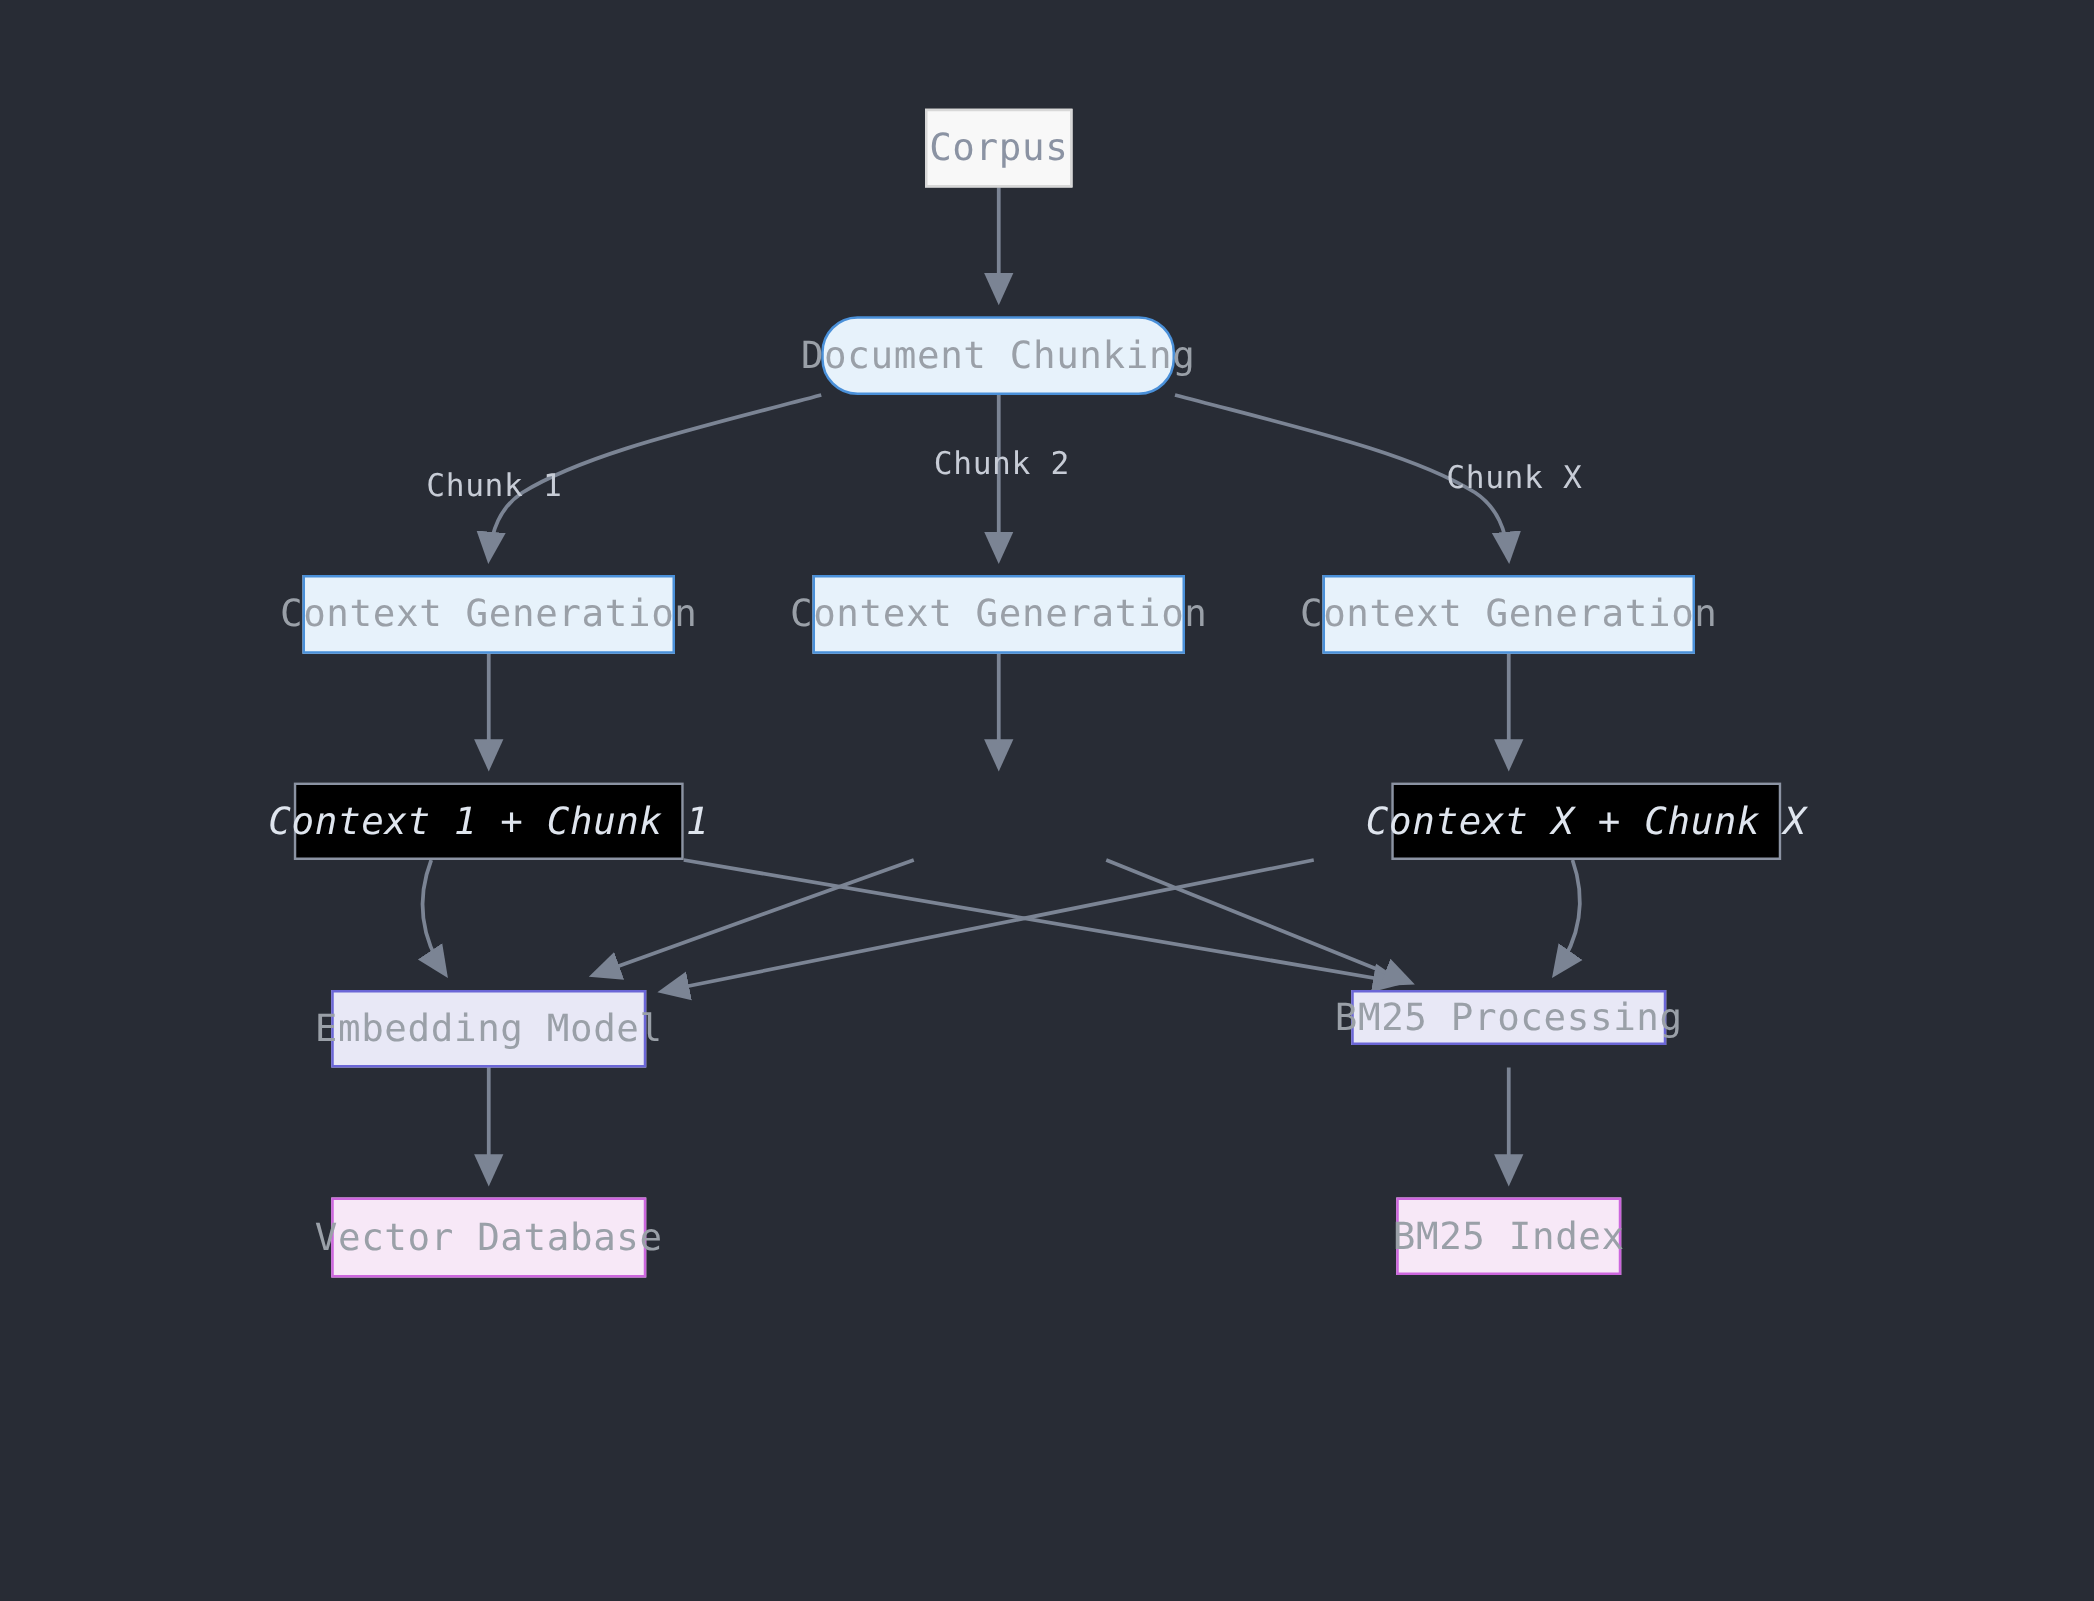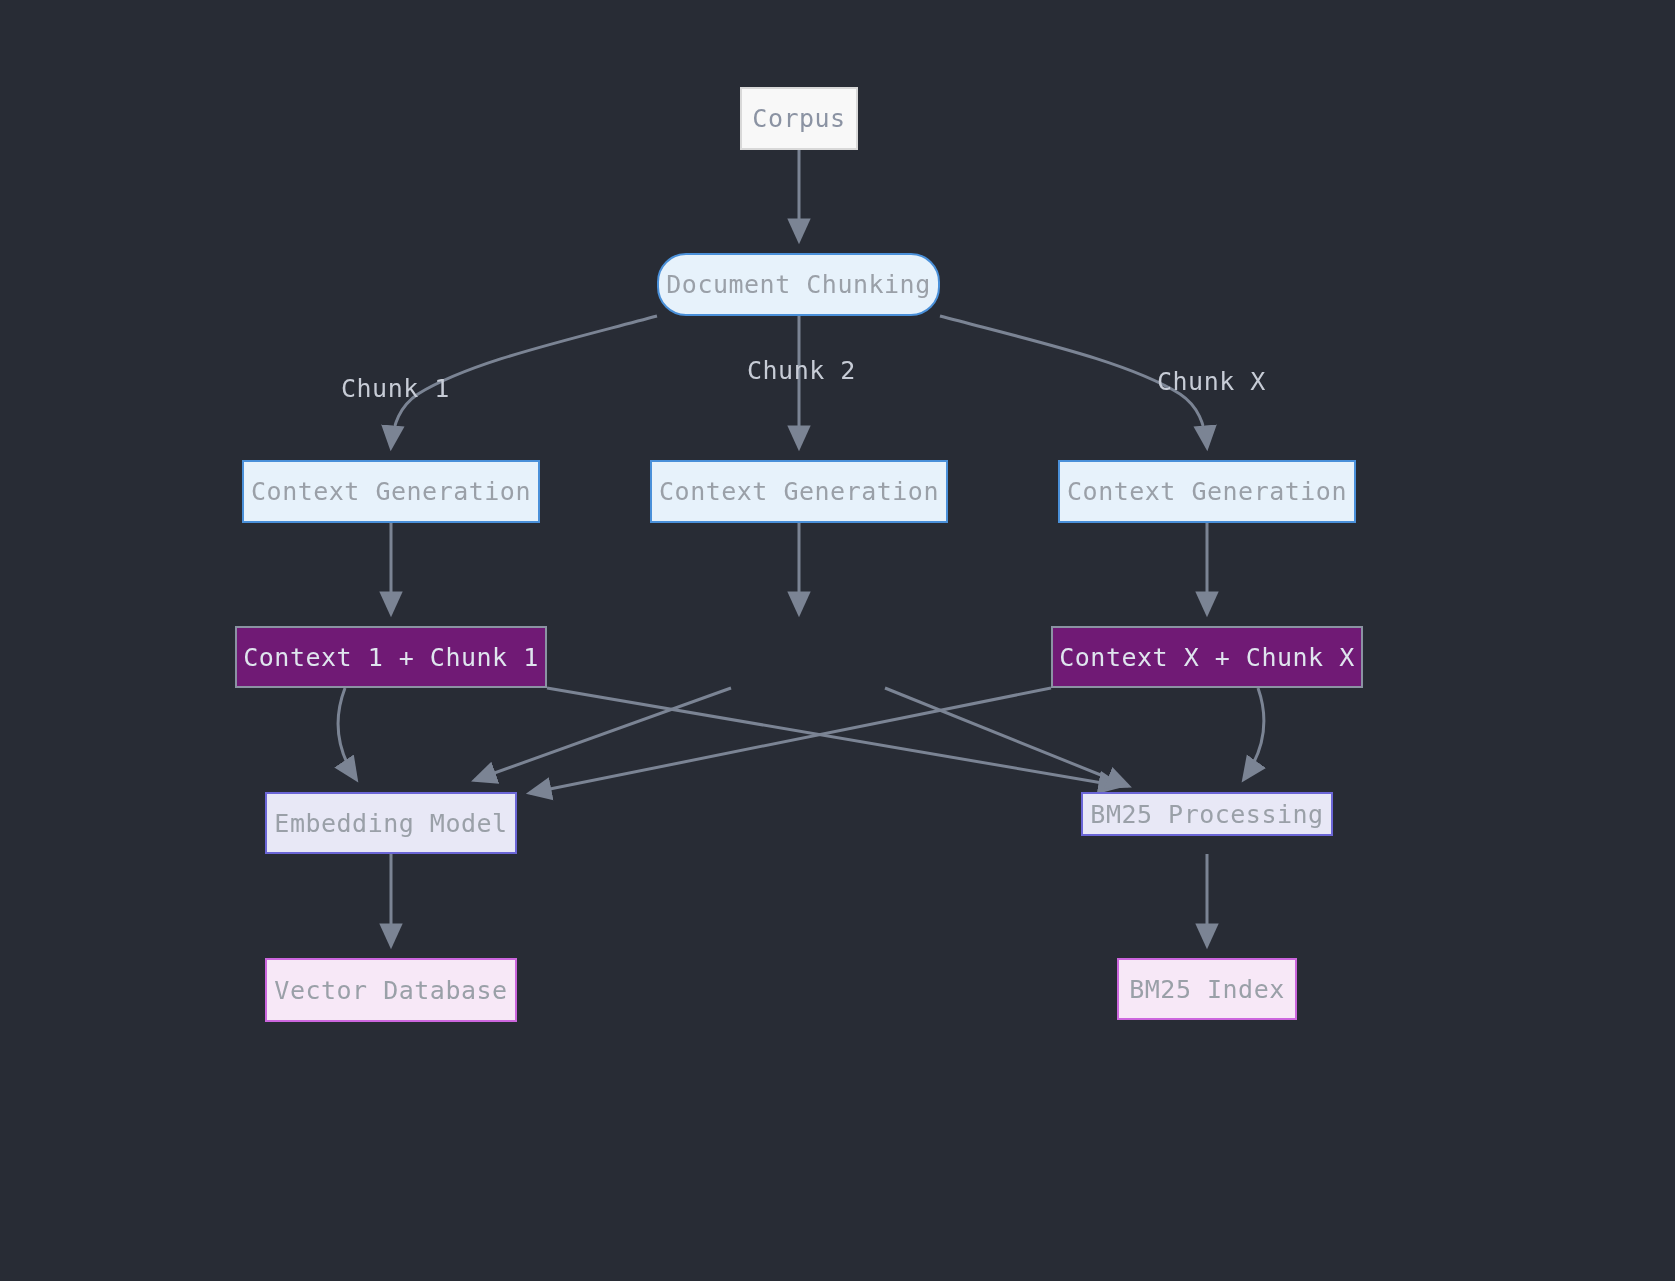--- a/index.html
+++ b/index.html
@@ -24,41 +24,42 @@
     height: 1281px;
     pointer-events: none;
   }
   .node {
     position: absolute;
     box-sizing: border-box;
     display: flex;
     align-items: center;
     justify-content: center;
     font-family: "DejaVu Sans Mono", "Liberation Mono", monospace;
-    font-size: 25px;
+    font-size: 30px;
     letter-spacing: 0.5px;
     white-space: nowrap;
     border-style: solid;
     border-width: 2px;
     z-index: 2;
   }
   .node-corpus {
     background: #f8f8f8;
     border-color: #d8d8d8;
     color: #8b93a3;
   }
   .node-process {
     background: #e7f2fb;
     border-color: #4a90d9;
     color: #9aa0a8;
   }
   .node-data {
-    background: #701a75;
+    background: #000000;
     border-color: #8b93a3;
     color: #dfe5ee;
+    font-style: italic;
   }
   .node-model {
     background: #e8e8f6;
     border-color: #6b66d6;
     color: #9aa0a8;
   }
   .node-store {
     background: #f7e8f7;
     border-color: #cc66dd;
     color: #9aa0a8;
@@ -134,21 +135,21 @@
 
   <div class="node node-process" style="left: 1058px; top: 460px; width: 298px; height: 63px;">
     <span>Context Generation</span>
   </div>
 
   <div class="node node-data" style="left: 235px; top: 626px; width: 312px; height: 62px;">
     <span>Context 1 + Chunk 1</span>
   </div>
 
 
-  <div class="node node-data" style="left: 1051px; top: 626px; width: 312px; height: 62px;">
+  <div class="node node-data" style="left: 1113px; top: 626px; width: 312px; height: 62px;">
     <span>Context X + Chunk X</span>
   </div>
 
   <div class="node node-model" style="left: 265px; top: 792px; width: 252px; height: 62px;">
     <span>Embedding Model</span>
   </div>
 
   <div class="node node-model" style="left: 1081px; top: 792px; width: 252px; height: 44px;">
     <span>BM25 Processing</span>
   </div>

